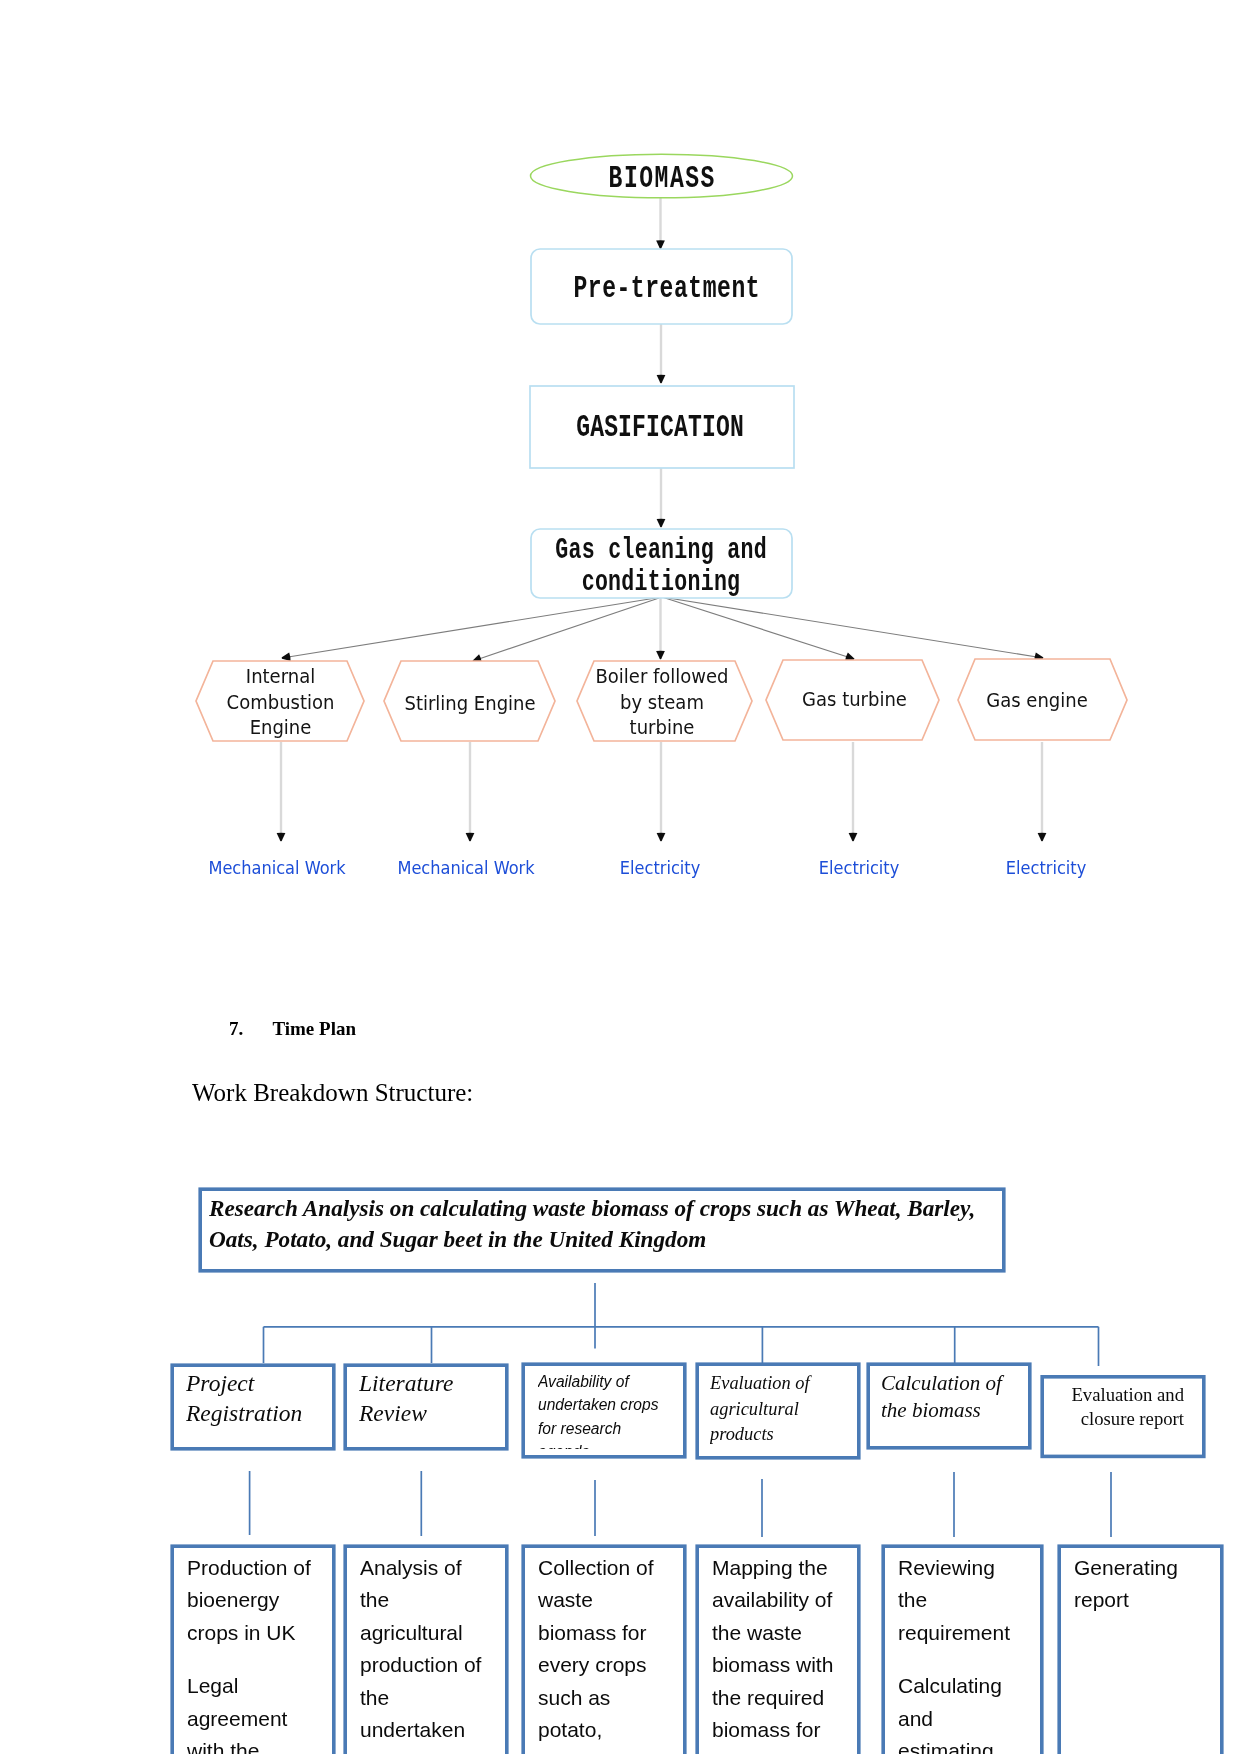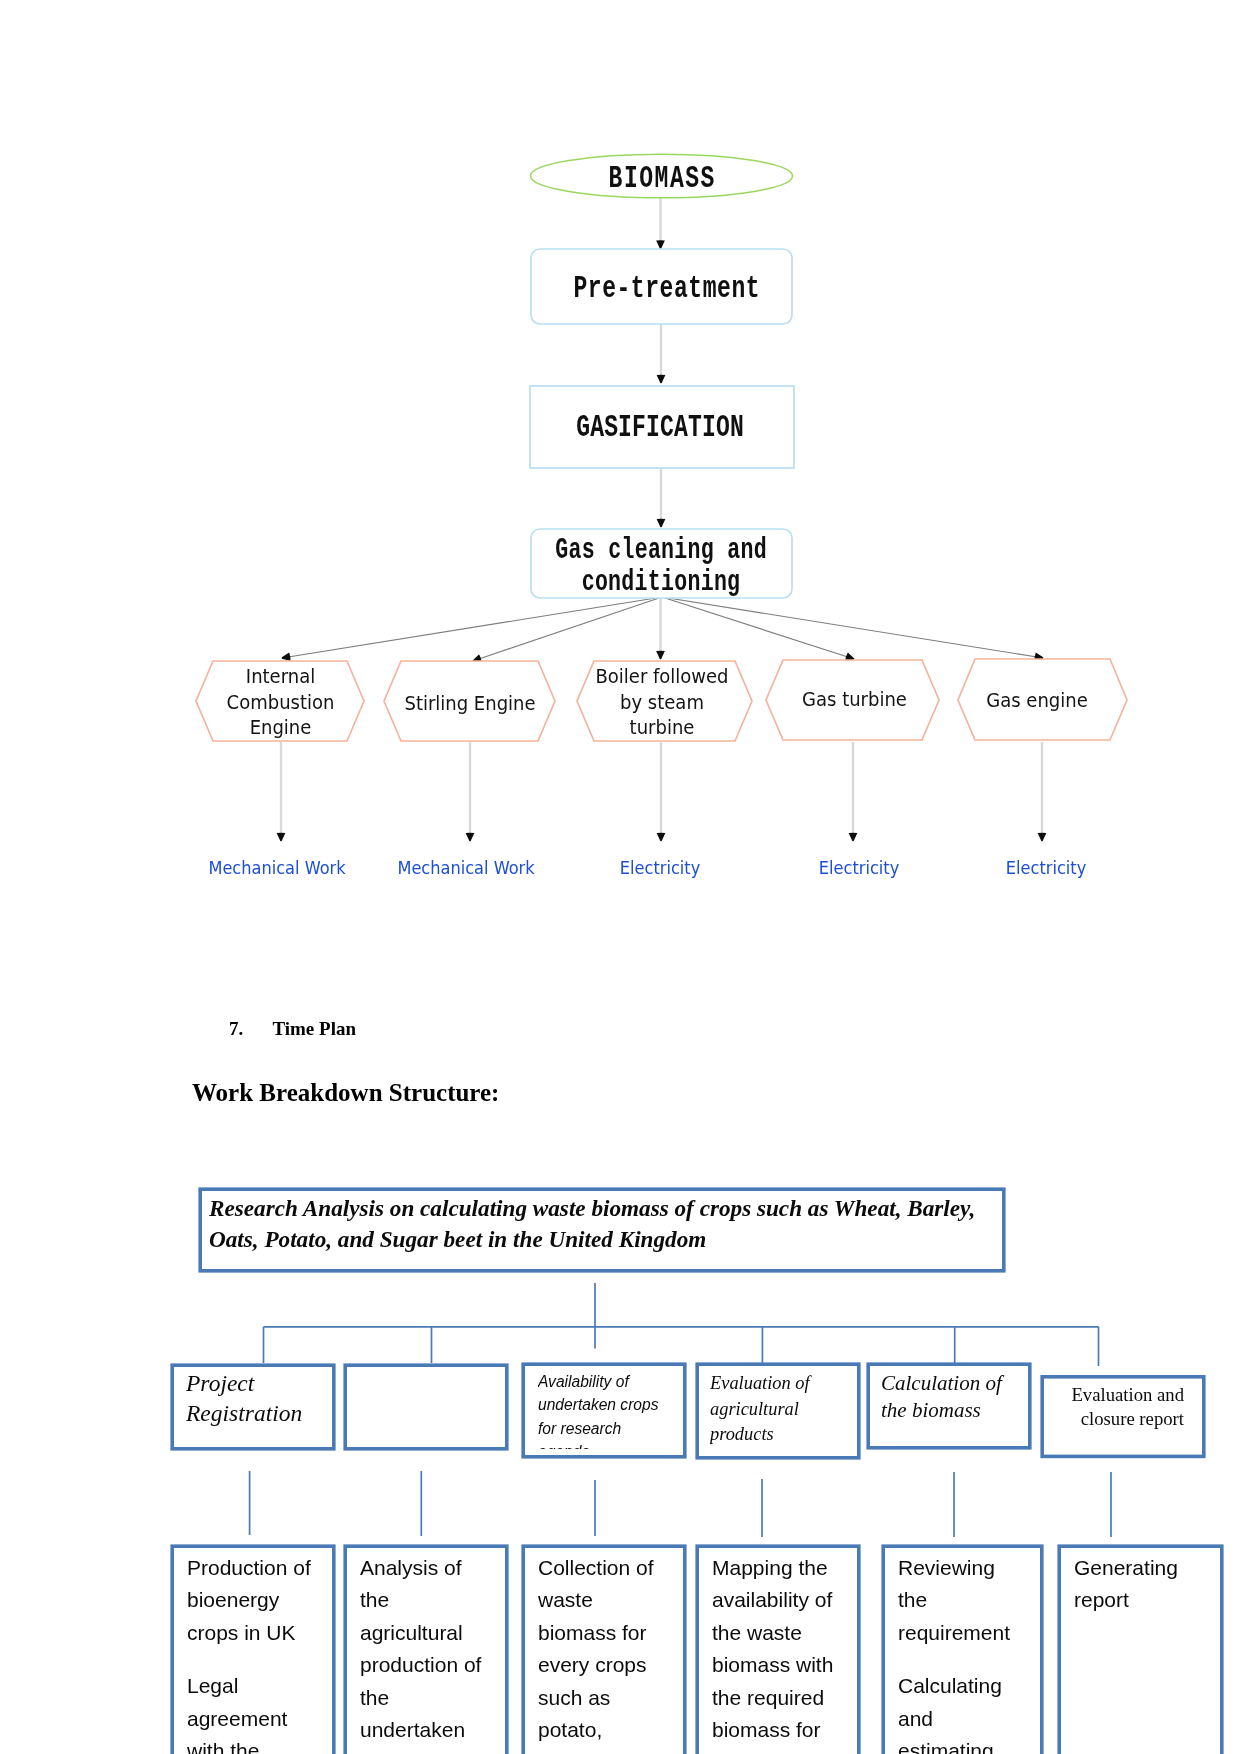--- a/index.html
+++ b/index.html
@@ -33,21 +33,21 @@
   .o2{left:324px;top:857px;}
   .o3{left:518px;top:857px;}
   .o4{left:717px;top:857px;}
   .o5{left:904px;top:857px;}
 
   
   .h-sec{position:absolute;left:187px;top:1015px;font-family:"Liberation Serif",serif;
          font-size:19px;font-weight:700;color:#000;line-height:28px;white-space:nowrap;}
   .h-sec .h-num{display:inline-block;width:39px;}
   .h-sub{position:absolute;left:150px;top:1079px;font-family:"Liberation Serif",serif;
-         font-size:25px;font-weight:700;color:#000;line-height:28px;white-space:nowrap;}
+         font-size:25px;font-weight:400;color:#000;line-height:28px;white-space:nowrap;}
 
   
   .wbs{position:absolute;left:0;top:1186px;width:1241px;height:568px;}
   .wbox{position:absolute;color:#0b0b0b;overflow:hidden;}
   .root{left:167px;top:7px;width:780px;height:68px;
         font-family:"Liberation Serif",serif;font-style:italic;font-weight:700;
         font-size:23.2px;line-height:31px;}
   .l1{font-family:"Liberation Serif",serif;font-style:italic;font-size:23.5px;line-height:30px;}
   .l1s{font-family:"Liberation Sans",sans-serif;font-style:italic;font-size:15.6px;line-height:23.3px;}
   .l1m{font-family:"Liberation Serif",serif;font-style:italic;font-size:18.4px;line-height:25.6px;}
@@ -175,20 +175,21 @@
         <rect x="481.2" y="360.2" width="161.6" height="215"></rect>
         <rect x="655.2" y="360.2" width="161.6" height="215"></rect>
         <rect x="841.2" y="360.2" width="158.6" height="215"></rect>
         <rect x="1017.2" y="360.2" width="162.6" height="215"></rect>
       </g>
     </svg>
 
     <div class="wbox root">Research Analysis on calculating waste biomass of crops such as Wheat, Barley, Oats, Potato, and Sugar beet in the United Kingdom</div>
 
     <div class="wbox l1 l1a">Project Registration</div>
+    <div class="wbox l1 l1b">Literature Review</div>
     <div class="wbox l1s l1c">Availability of undertaken crops for research agenda</div>
     <div class="wbox l1m l1d">Evaluation of agricultural products</div>
     <div class="wbox l1n l1e">Calculation of the biomass</div>
     <div class="wbox l1r l1f">Evaluation and closure report</div>
 
     <div class="wbox l2 l2a">
       <p>Production of bioenergy crops in UK</p>
       <p>Legal agreement with the</p>
     </div>
     <div class="wbox l2 l2b">

